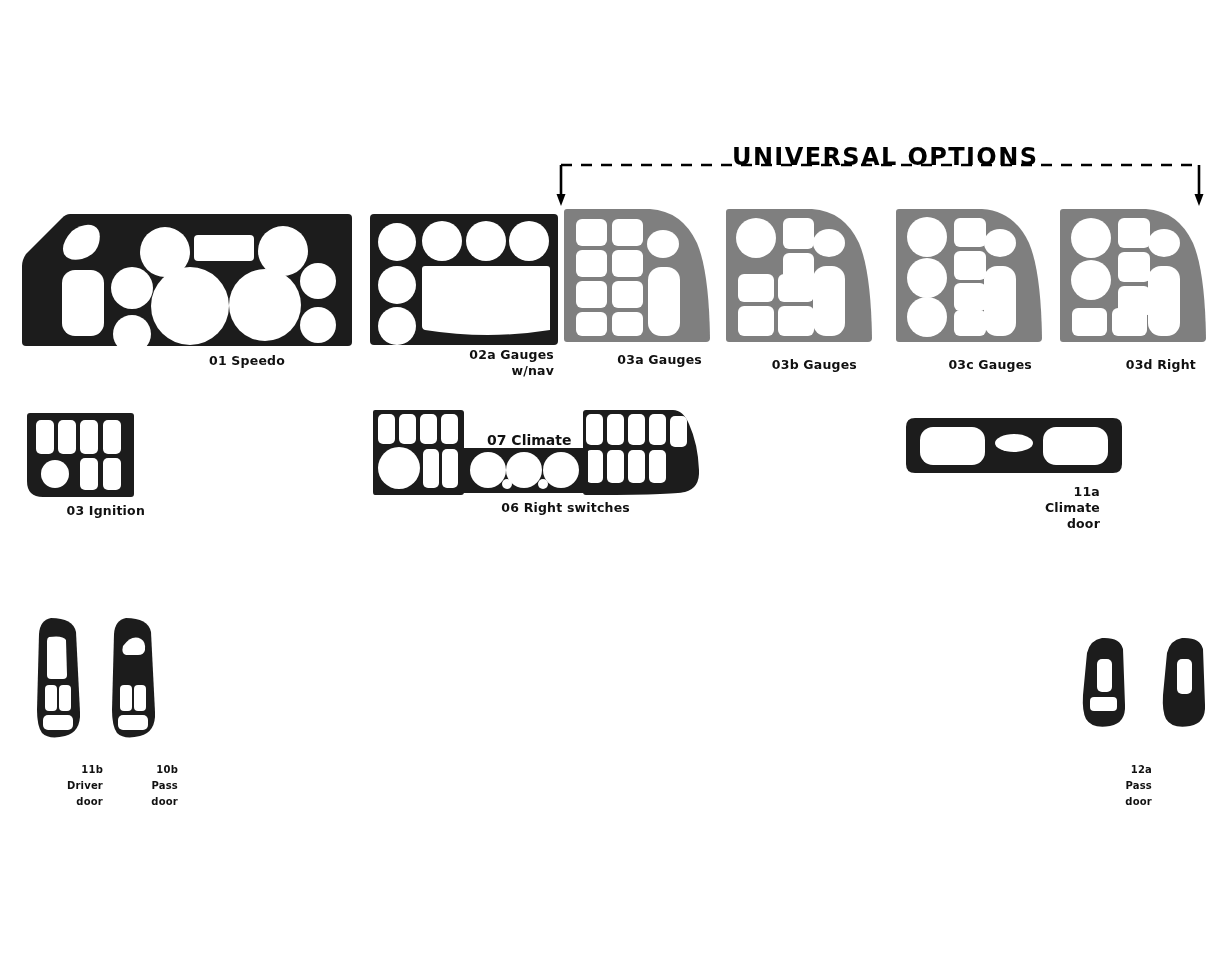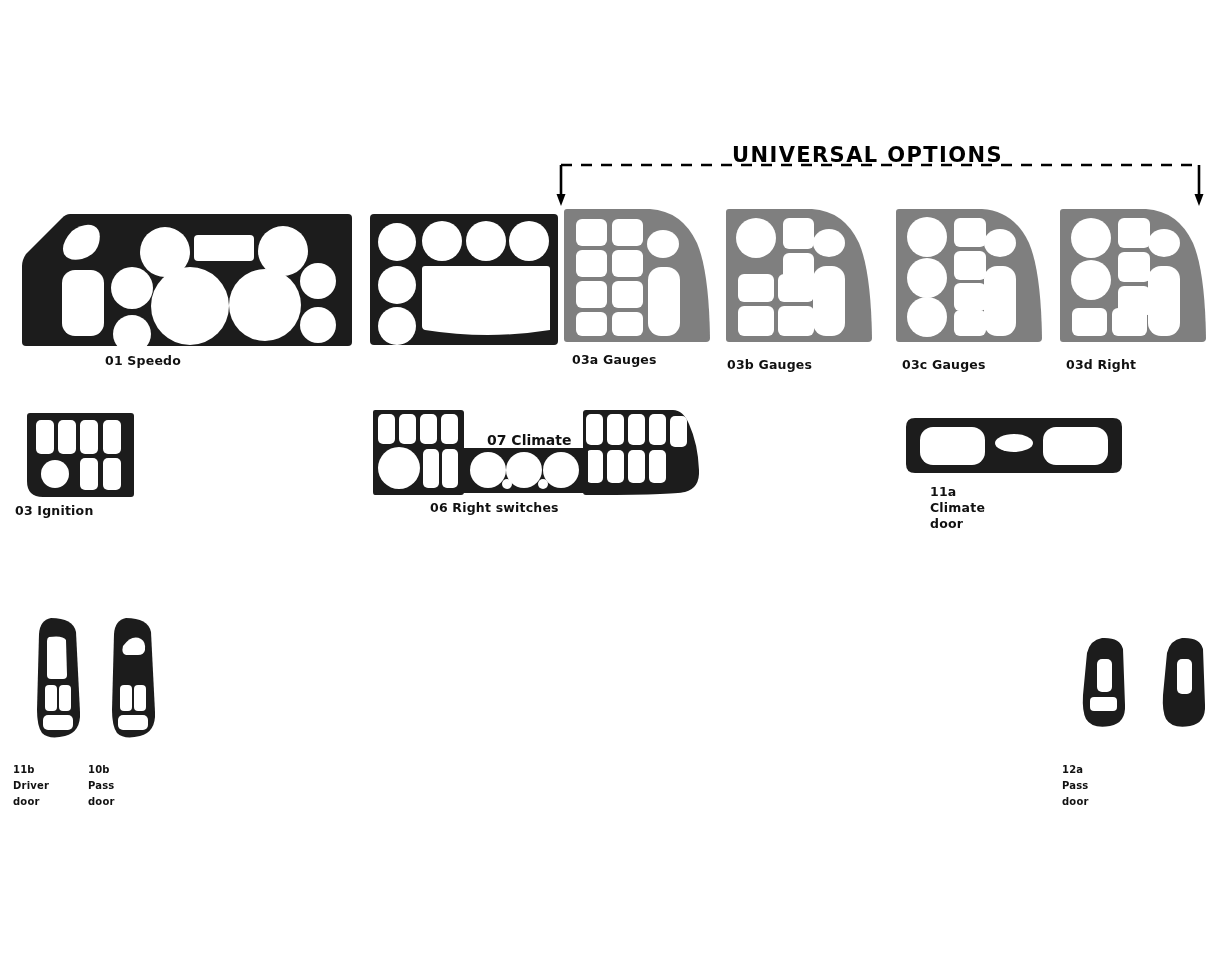--- a/index.html
+++ b/index.html
@@ -19,35 +19,35 @@
     left: 0; top: 0;
     width: 1228px;
     height: 955px;
   }
   .part {
     position: absolute;
   }
   .part svg { display: block; }
   .lbl {
     position: absolute;
-    text-align: left;
+    text-align: right;
     font-family: "DejaVu Sans", sans-serif;
     font-size: 12.5px;
     font-weight: 600;
     color: #111111;
     letter-spacing: 0.2px;
     line-height: 16px;
     white-space: pre-line;
     user-select: none;
   }
   .lbl.small { font-size: 10px; line-height: 16px; }
   .banner-title {
     position: absolute;
     font-family: "DejaVu Sans", sans-serif;
-    font-size: 21px;
+    font-size: 24px;
     font-weight: 700;
     letter-spacing: 1.4px;
     color: #000000;
     white-space: nowrap;
   }
   .climate-lbl {
     position: absolute;
     font-family: "DejaVu Sans", sans-serif;
     font-size: 14px;
     font-weight: 600;
@@ -103,20 +103,22 @@
         <circle cx="27" cy="28" r="19"></circle>
         <circle cx="27" cy="71" r="19"></circle>
         <circle cx="27" cy="112" r="19"></circle>
         <circle cx="72" cy="27" r="20"></circle>
         <circle cx="116" cy="27" r="20"></circle>
         <circle cx="159" cy="27" r="20"></circle>
         <path d="M 55 52 L 177 52 Q 180 52 180 55 L 180 116 Q 118 126 55 116 Q 52 115 52 112 L 52 55 Q 52 52 55 52 Z"></path>
       </g>
     </svg>
   </div>
+  <div class="lbl" style="left:394px; top:347px; width:160px;">02a Gauges
+w/nav</div>
 
   <div class="part" style="left:564px; top:209px;">
     <svg width="146" height="133" viewBox="0 0 146 133">
       <path d="M 3 0 L 86 0 Q 118 2 133 34 Q 145 62 146 129 Q 146 133 142 133 L 3 133 Q 0 133 0 130 L 0 3 Q 0 0 3 0 Z" fill="#7f7f7f"></path>
       <g fill="#ffffff">
         <rect x="12" y="10" width="31" height="27" rx="6"></rect>
         <rect x="48" y="10" width="31" height="27" rx="6"></rect>
         <rect x="12" y="41" width="31" height="27" rx="6"></rect>
         <rect x="48" y="41" width="31" height="27" rx="6"></rect>
         <rect x="12" y="72" width="31" height="27" rx="6"></rect>

